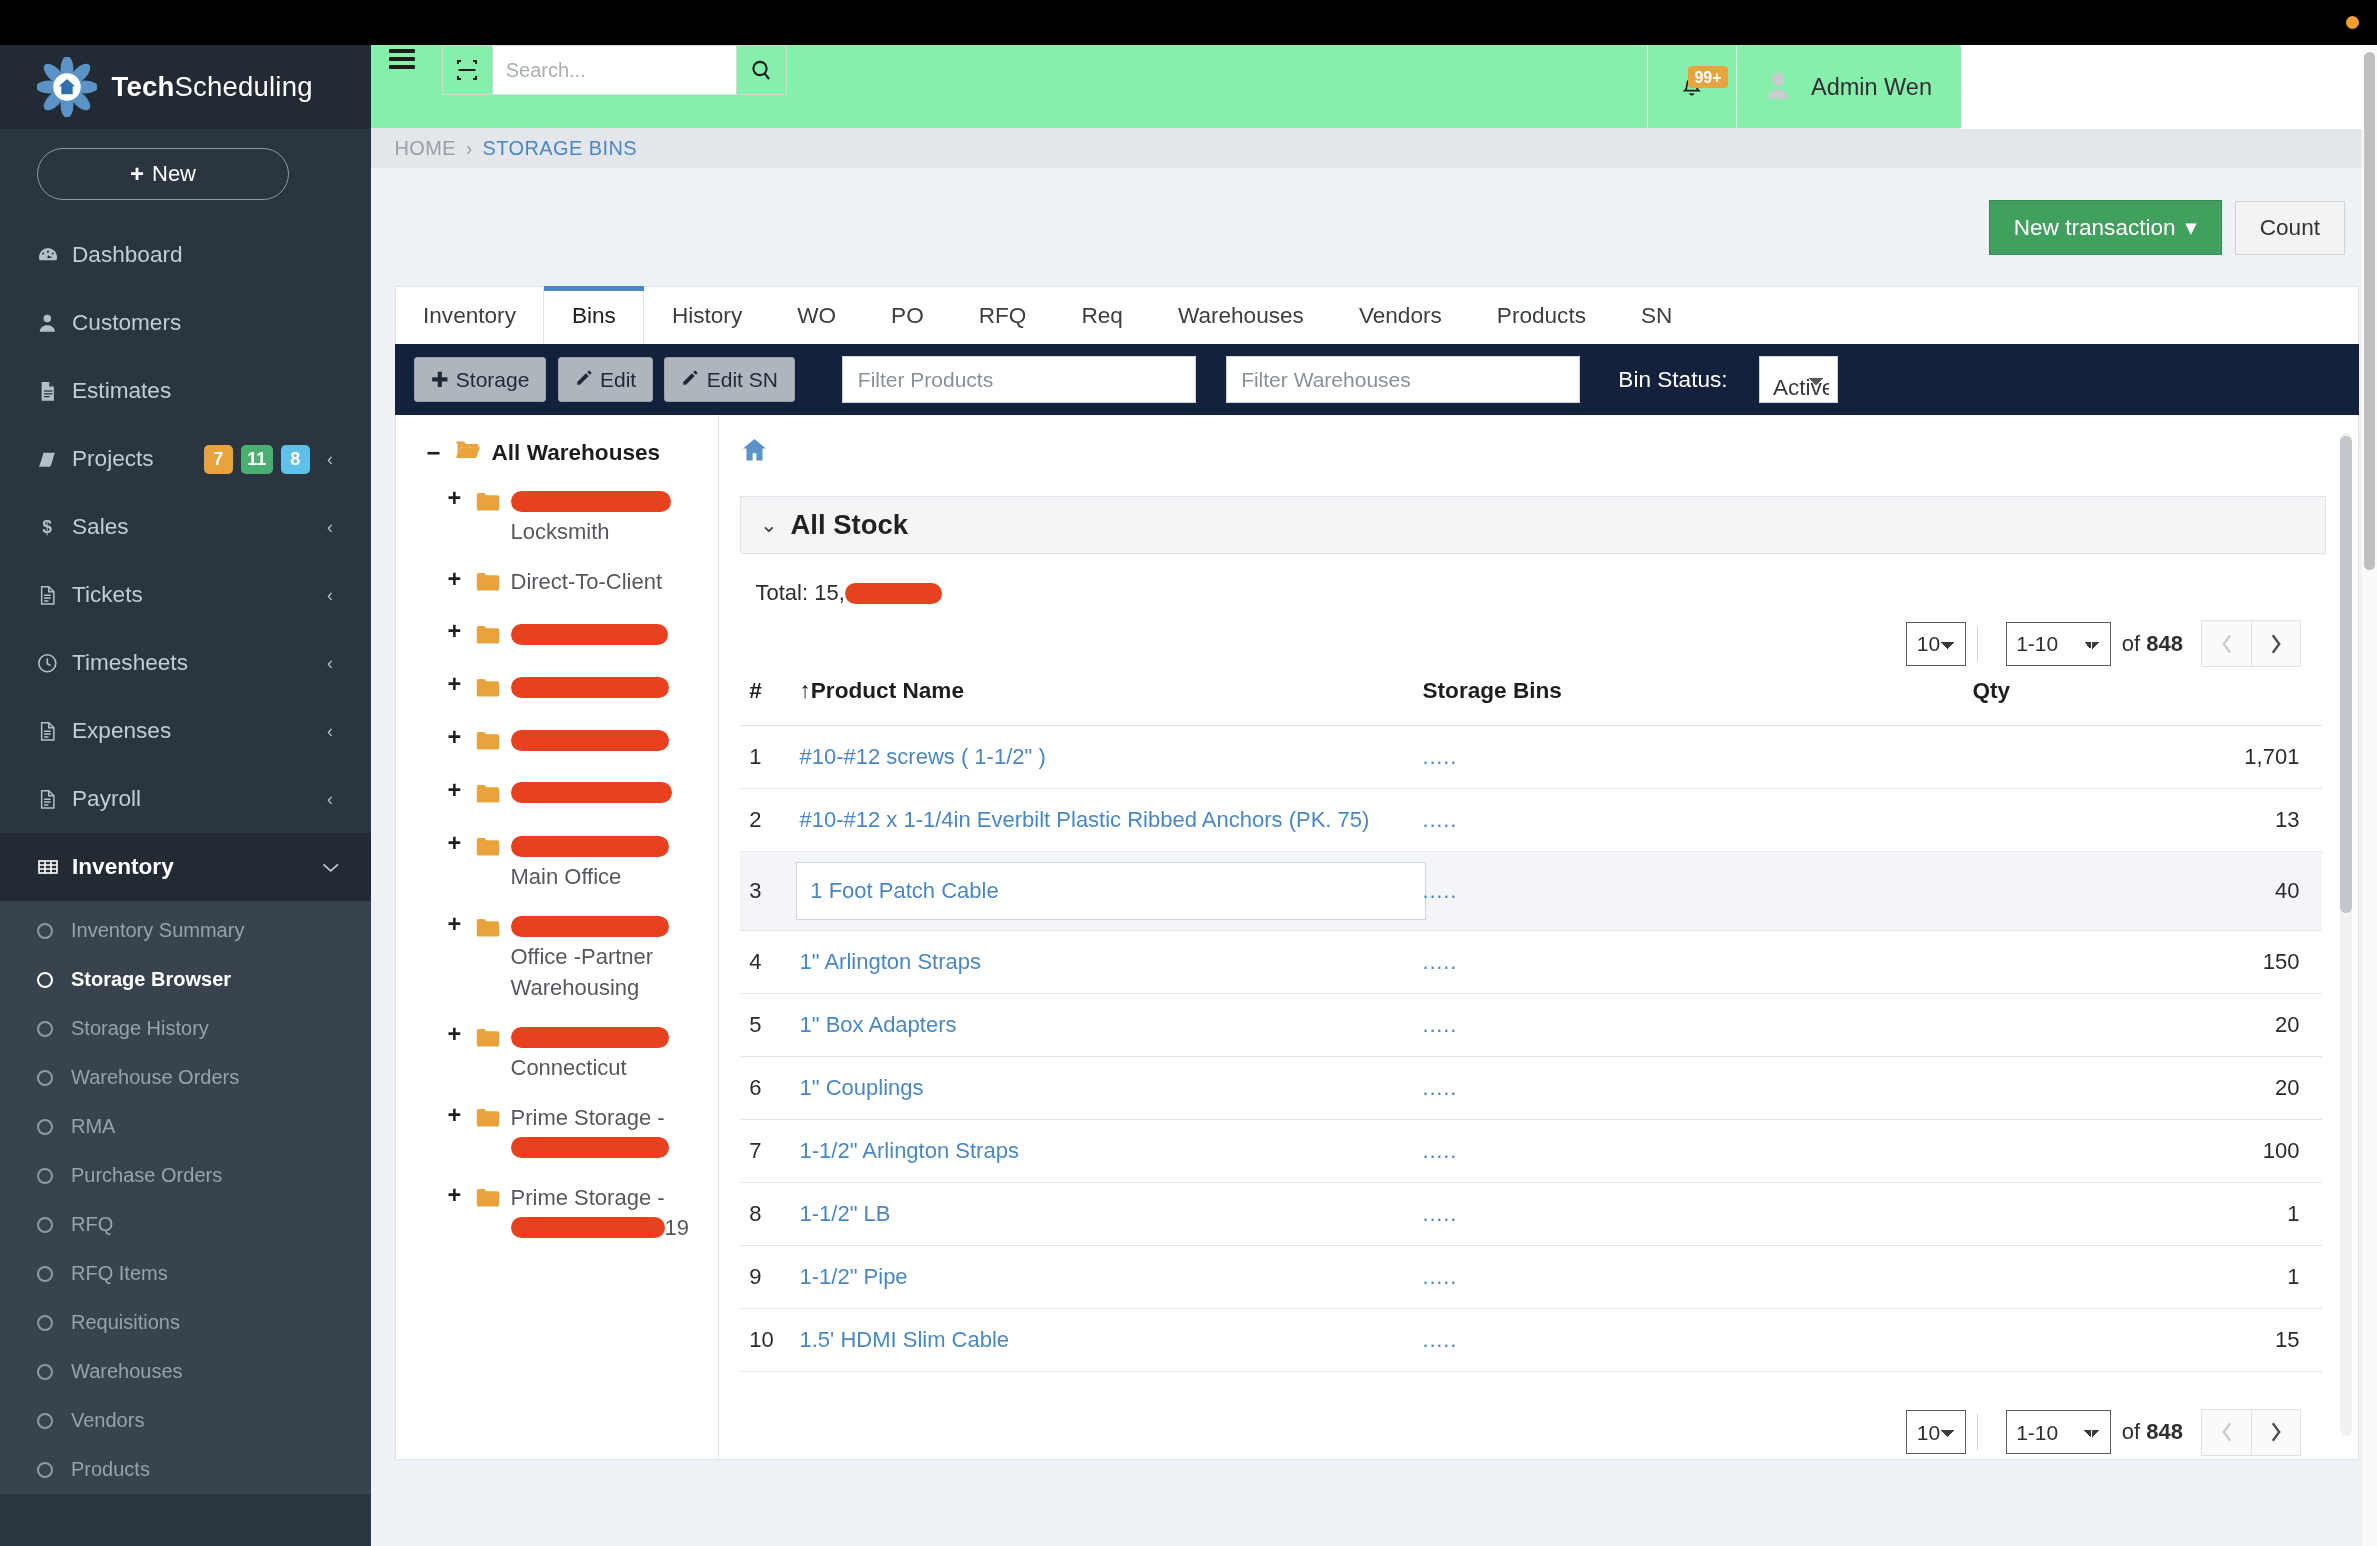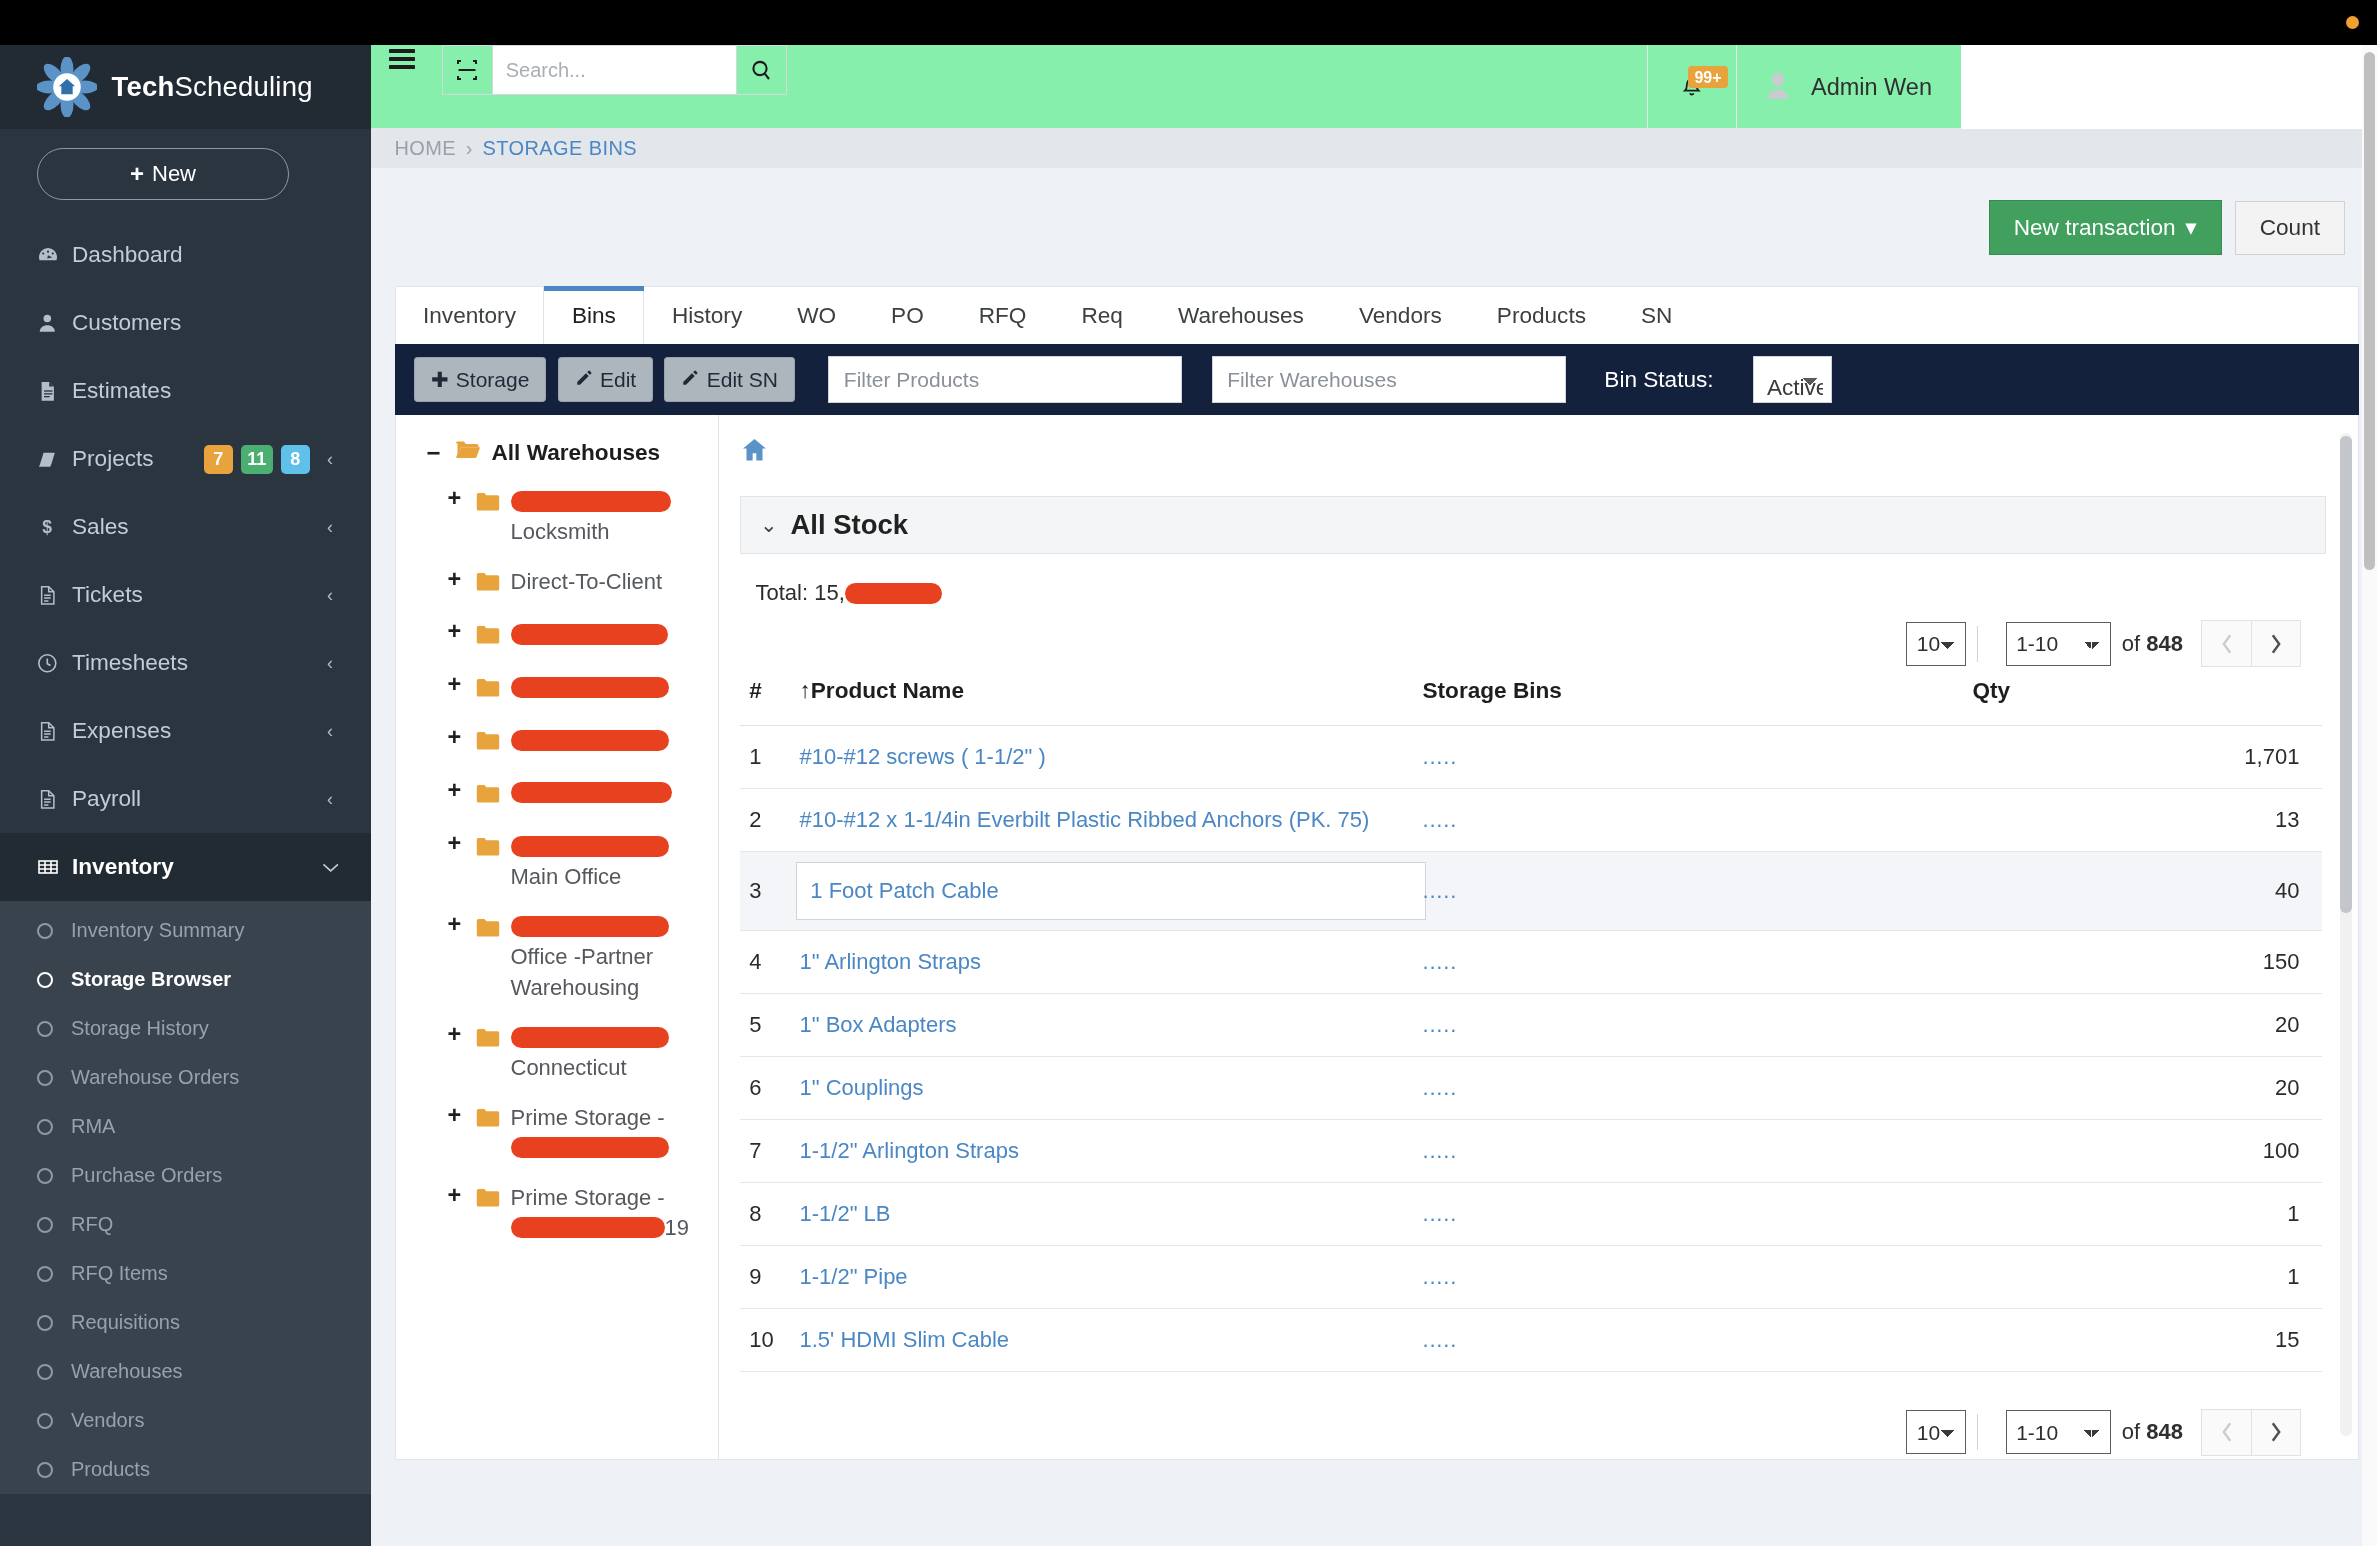--- a/index.html
+++ b/index.html
@@ -157,28 +157,28 @@
     margin:0 18px 0 23.5px; background:#14213d; height:71px; display:flex;
     align-items:center; padding:0 19.4px; gap:11.3px;
   }
   .tb-btn {
     background:#adb5bd; border:0.8px solid #9aa3ac; border-radius:3.2px; color:#1f2937;
     font-size:21px; padding:9.7px 16px; cursor:pointer; display:flex; align-items:center; gap:7.3px;
     font-family:"Liberation Sans", sans-serif;
   }
   .tb-input {
     height:47px; width:354px; border:0.8px solid #cfd4da; background:#fff;
-    font-size:21px; color:#333; padding:0 14.6px; outline:0; margin-left:22px;
+    font-size:21px; color:#333; padding:0 14.6px; outline:0; margin-left:36px;
     font-family:"Liberation Sans", sans-serif;
   }
   .tb-input::placeholder { color:#8a9099; }
   .tb-input.second { margin-left:18px; }
   .binstatus-label { color:#fff; font-size:22.6px; margin-left:27.5px; white-space:nowrap; }
   .tb-select {
-    margin-left:28px; height:47px; width:65px; border:0.8px solid #cfd4da; background:#fff;
+    margin-left:20px; height:47px; width:65px; border:0.8px solid #cfd4da; background:#fff;
     font-size:22.6px; color:#3a3a3a; padding:16px 8px 0 13px;
     font-family:"Liberation Sans", sans-serif;
     -webkit-appearance:none; appearance:none;
     background-image:
       linear-gradient(45deg, transparent 50%, #5a5a5a 50%),
       linear-gradient(135deg, #5a5a5a 50%, transparent 50%);
     background-position: calc(100% - 21px) 21px, calc(100% - 13px) 21px;
     background-size: 8px 8px, 8px 8px;
     background-repeat:no-repeat;
     width:79px;

